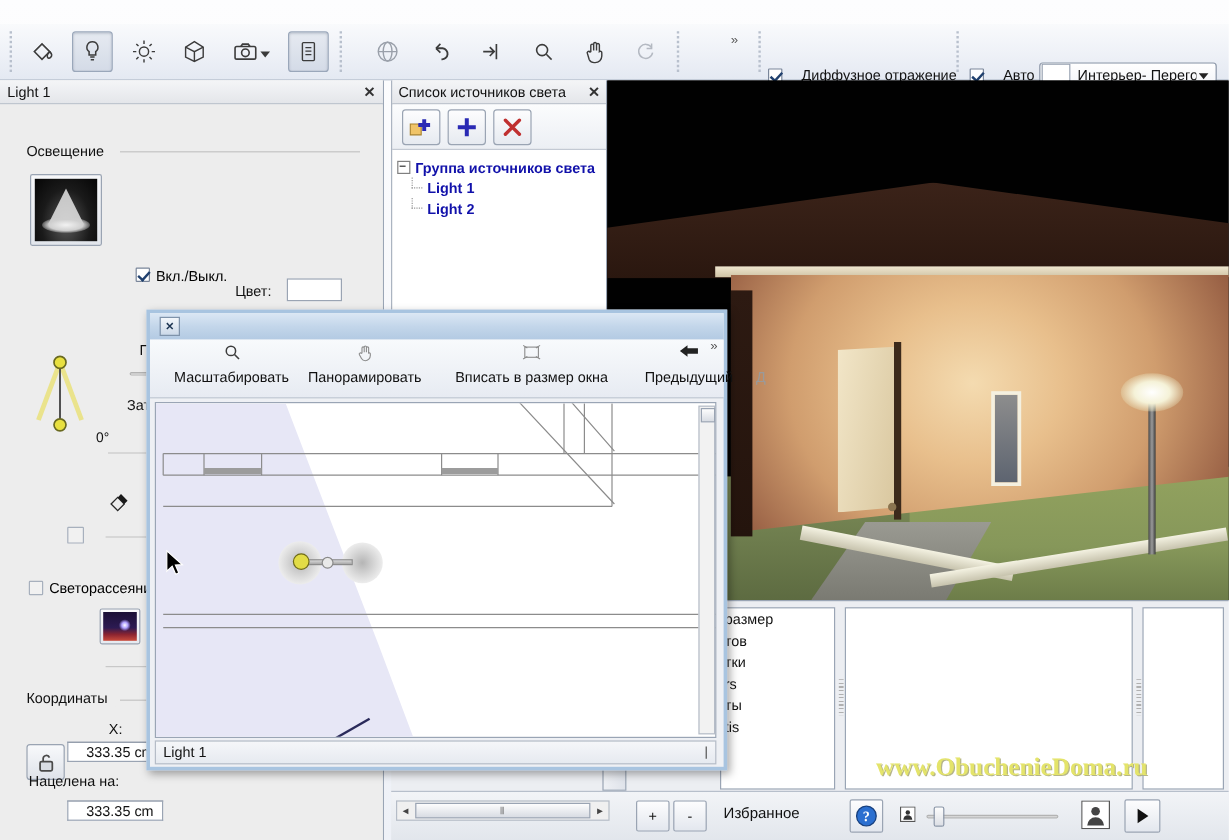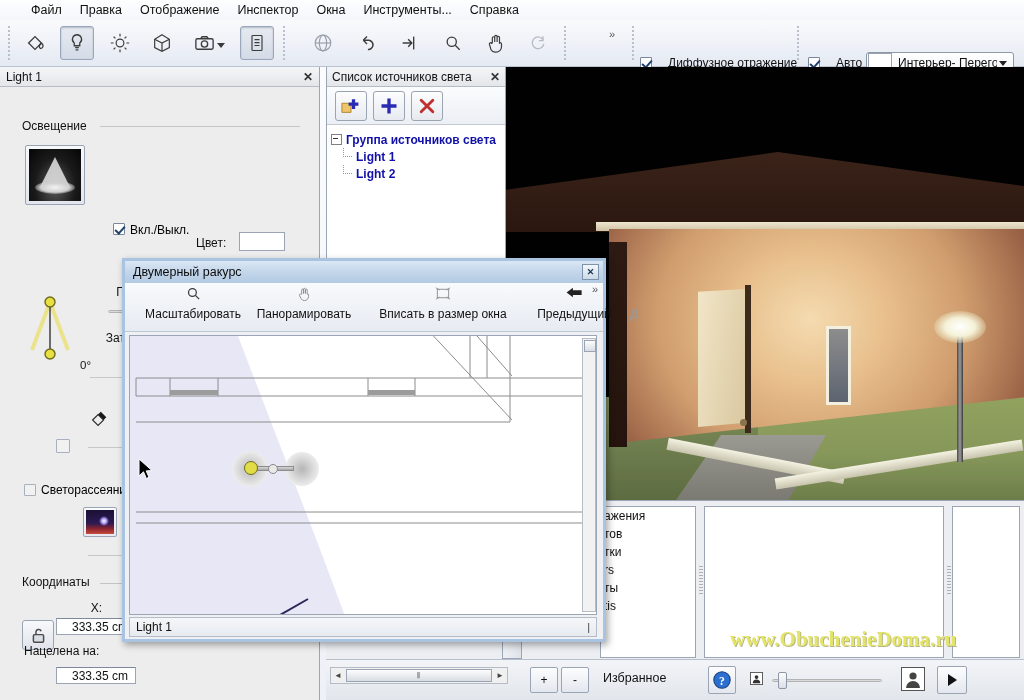--- a/index.html
+++ b/index.html
@@ -419,29 +419,20 @@
   .lamp2d-halo {
     position: absolute; border-radius: 50%;
     background: radial-gradient(circle, #b5b5b5 0%, #d9d9d9 45%, #ececec 70%, rgba(255,255,255,0) 100%);
   }
 </style>
 </head>
 <body>
 
 <div id="app">
 
-  <div id="menubar">
-    <div class="menu-item">Файл</div>
-    <div class="menu-item">Правка</div>
-    <div class="menu-item">Отображение</div>
-    <div class="menu-item">Инспектор</div>
-    <div class="menu-item">Окна</div>
-    <div class="menu-item">Инструменты...</div>
-    <div class="menu-item">Справка</div>
-  </div>
 
   <div id="toolbar">
     <div class="tb-grip" style="left:8px"></div>
 
     <div class="tb-btn" style="left:18px">
       <svg width="22" height="22" viewBox="0 0 24 24" fill="none" stroke="#3c3c3c" stroke-width="1.4">
         <path d="M5 12 L12 5 L19 12 L12 19 Z"></path>
         <path d="M19 12 q3 3 1 5 q-2 2 -3 0 q-1 -2 2 -5"></path>
       </svg>
     </div>
@@ -684,21 +675,21 @@
     <div class="r-door"></div>
     <div class="r-door-edge"></div>
     <div class="r-door-knob"></div>
     <div class="r-window"></div>
     <div class="r-lamp-pole"></div>
     <div class="r-lamp-head"></div>
   </div>
 
   <div id="bottom-area">
     <div class="list-pane" style="left:274px; top:5px; width:96px; height:152px">
-      <div class="list-item-txt">ажения</div>
+      <div class="list-item-txt">размер</div>
       <div class="list-item-txt">тов</div>
       <div class="list-item-txt">тки</div>
       <div class="list-item-txt">rs</div>
       <div class="list-item-txt">ты</div>
       <div class="list-item-txt">tis</div>
     </div>
 
     <div class="vgrip" style="left:373px; top:65px; height:30px"></div>
 
     <div class="list-pane" style="left:378px; top:5px; width:240px; height:152px"></div>
@@ -753,21 +744,20 @@
   </div>
 
   <div id="hscroll">
     <span class="arw">◄</span>
     <span class="thumb">⦀</span>
     <span class="arw">►</span>
   </div>
 
   <div id="win2d">
     <div id="win2d-title">
-      <span class="ttl">Двумерный ракурс</span>
       <span id="win2d-close">✕</span>
     </div>
 
     <div id="win2d-toolbar">
       <div class="t2-item" style="left:8px; width:120px">
         <span class="gl">
           <svg width="17" height="17" viewBox="0 0 24 24" fill="none" stroke="#3c3c3c" stroke-width="1.8">
             <circle cx="10.5" cy="10.5" r="5.5"></circle>
               <path d="M14.7 14.7 L20 20"></path>
           </svg>

